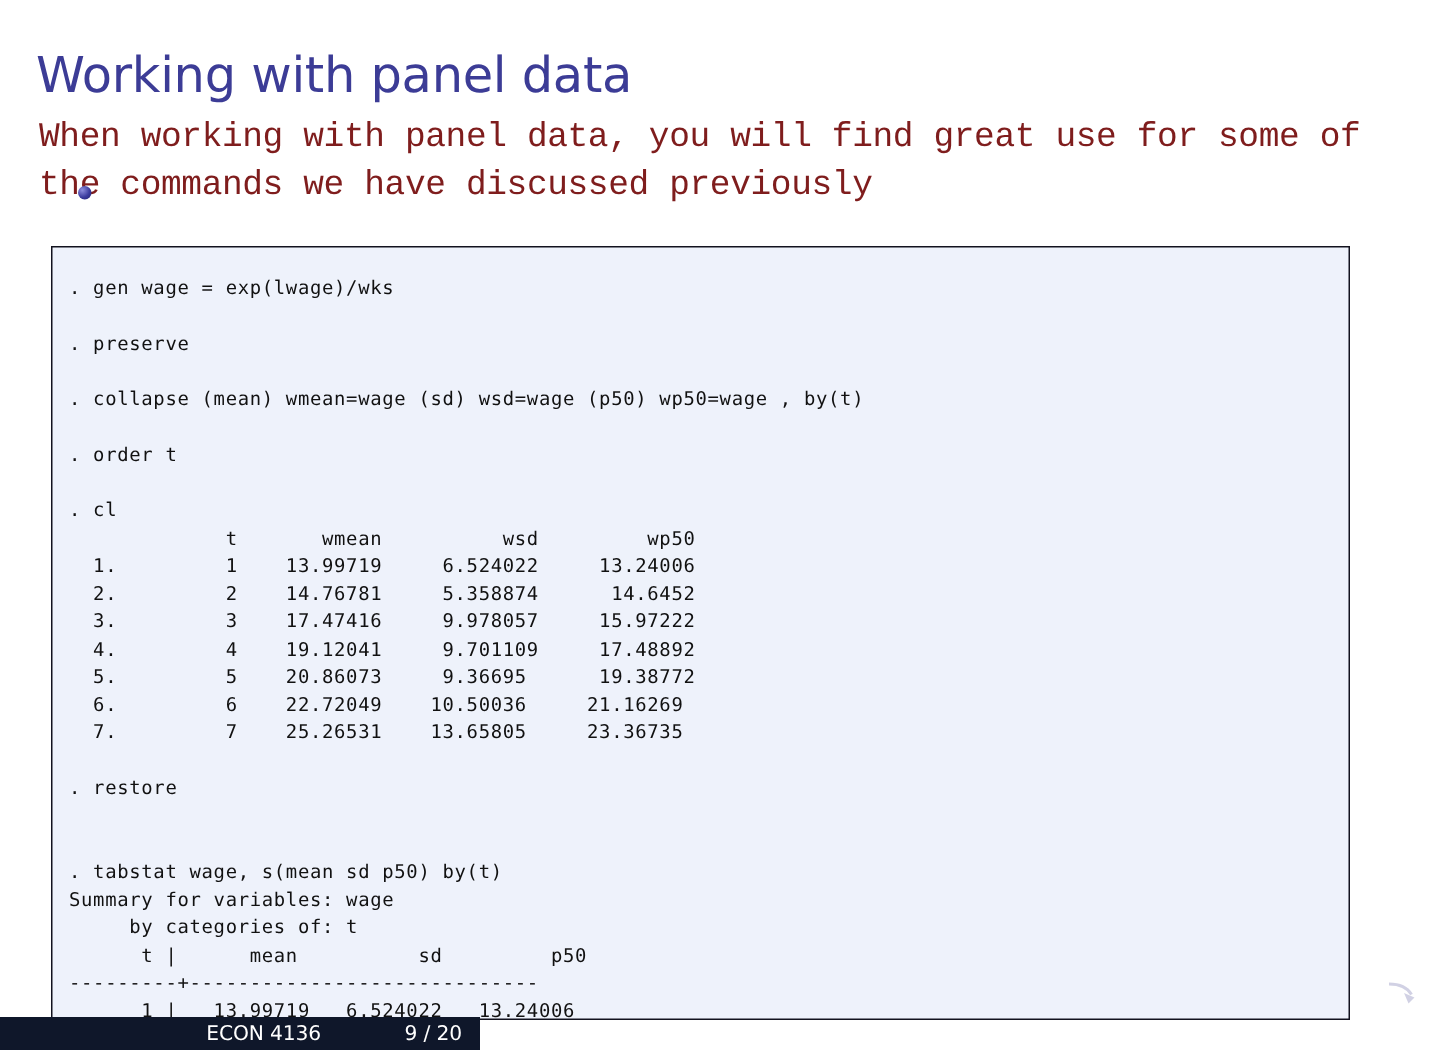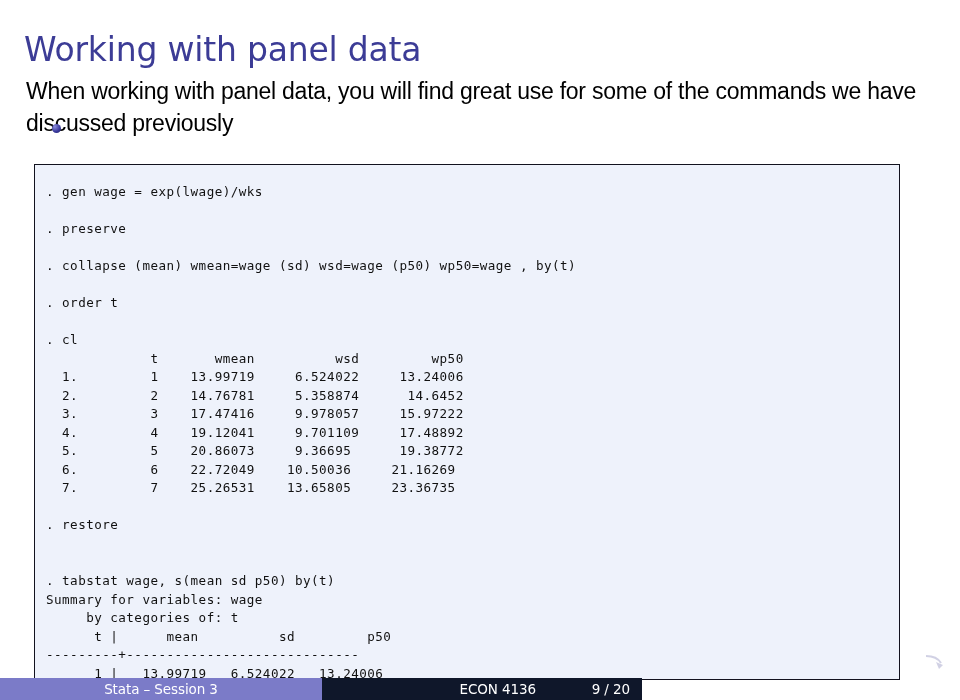--- a/index.html
+++ b/index.html
@@ -31,22 +31,22 @@
   }
 
   
   .slide-body {
     position: absolute;
     left: 26px;
     top: 52px;
     width: 910px;
     font-size: 23px;
     line-height: 32px;
-    color: #000000;
-    font-family: Liberation Sans, sans-serif;
+    color: #7f1d1d;
+    font-family: Liberation Mono, monospace;
     letter-spacing: -0.25px;
   }
 
   
   .bullet-list {
     position: absolute;
     left: 52px;
     top: 124px;
     width: 880px;
   }
@@ -195,20 +195,17 @@
 </div>
 
 <span class="nav-glyph">
   <svg width="22" height="20" viewBox="0 0 22 20" xmlns="http://www.w3.org/2000/svg">
     <path d="M2 4 C 8 4, 14 6, 17 11" stroke="#6a6aa8" stroke-width="2" fill="none"></path>
     <path d="M12 10 L19 13 L15 17 Z" fill="#6a6aa8"></path>
   </svg>
 </span>
 
 <div class="footer">
-  <div class="footer-seg seg-subject">
-    <span>Stata – Session 3</span>
-  </div>
   <div class="footer-seg seg-info">
     <span class="course">ECON 4136</span>
     <span class="pageno">9 / 20</span>
   </div>
 </div>
 
 </body></html>

